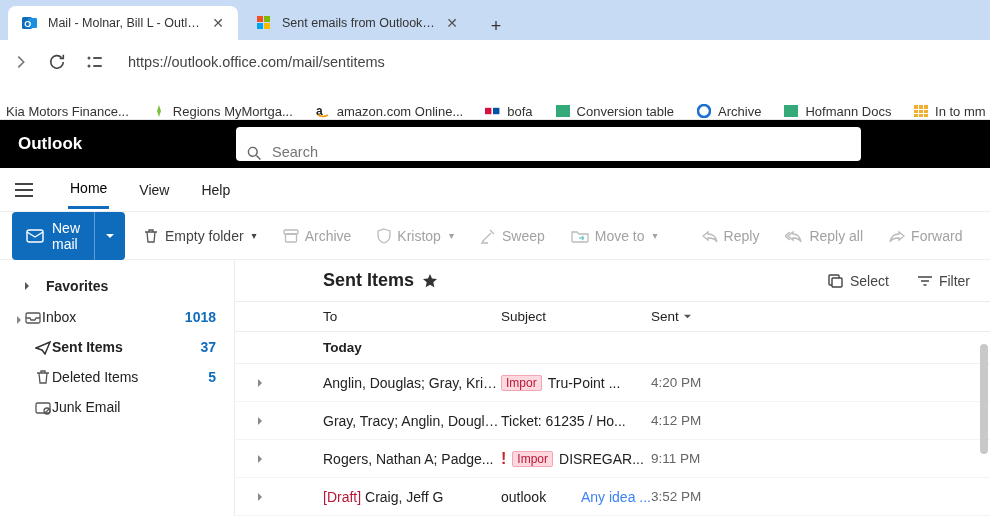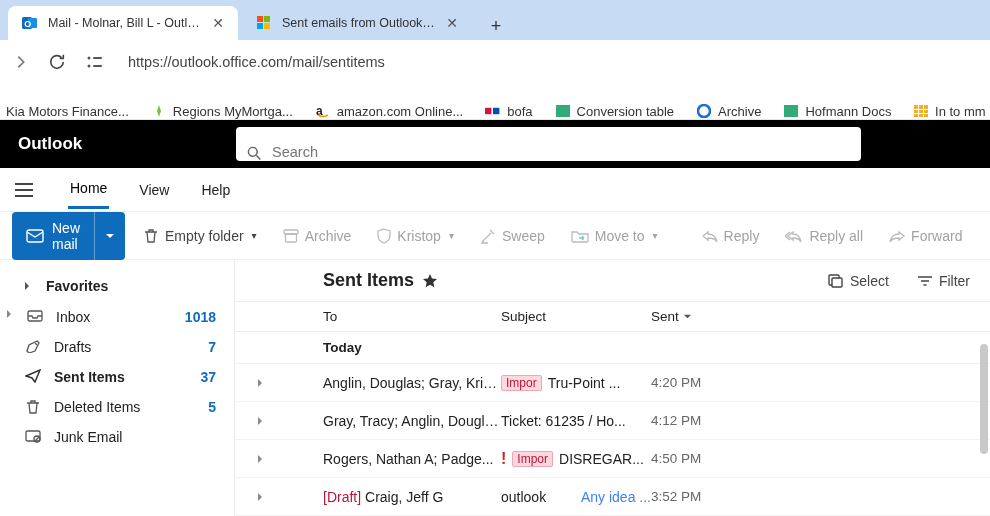--- a/index.html
+++ b/index.html
@@ -38,21 +38,21 @@
   .nm-drop { background:#0f6cbd; color:#fff; padding:8px 10px; border-left:1px solid rgba(255,255,255,.35); border-radius:0 4px 4px 0; display:flex; align-items:center;}
   .ribbon-cmd { display:flex; align-items:center; gap:6px; padding:6px 8px; color:#a2a2a2; border-radius:4px; white-space:nowrap;}
   .ribbon-cmd .caret { font-size:10px; margin-left:2px;}
   .ribbon-cmd.enabled { color:#444;text-align:center;}
   .ribbon-sep { width:1px; height:26px; background:#e2e2e2; margin:0 4px;}
   
   .main { display:flex; height:calc(516px - 40px - 44px - 36px - 48px - 44px - 48px);}
   
   .sidebar { width:235px; border-right:1px solid #ececec; padding:10px 0;}
   .side-section { padding:8px 18px; display:flex; align-items:center; gap:10px; font-weight:600; cursor:pointer;}
-  .side-item { padding:7px 18px 7px 24px; display:flex; align-items:flex-start; gap:12px; cursor:pointer; position:relative;}
+  .side-item { padding:7px 18px 7px 34px; display:flex; align-items:flex-end; gap:0; cursor:pointer; position:relative;}
   .side-item.selected { font-weight:600;}
   .side-item .cnt { margin-left:auto; color:#0f6cbd; font-weight:600;}
   .side-item .ico, .side-section .caret-ico { width:18px; display:inline-flex; justify-content:center; color:#555;}
   
   .content { flex:1; display:flex; flex-direction:column; position:relative;}
   .list-header { height:48px; display:flex; align-items:center; padding:0 20px; gap:8px; border-bottom:1px solid #ececec;}
   .list-header .title { font-size:18px; font-weight:700; padding-left:68px;}
   .list-header .spacer { flex:1;}
   .header-cmd { display:flex; align-items:center; gap:6px; color:#444; margin-left:20px; cursor:pointer;}
   .cols { height:34px; display:flex; align-items:center; padding:0 20px; border-bottom:1px solid #ececec; font-size:13.5px; font-weight:500;}
@@ -328,30 +328,20 @@
         </span>
       <span class="ico">
           <svg width="16" height="14" viewBox="0 0 16 14" fill="none" stroke="#555" stroke-width="1.3">
             <rect x="1" y="2" width="14" height="10" rx="1.5"></rect>
             <path d="M1 7h4l1 2h4l1-2h4"></path>
           </svg>
         </span>
       <span>Inbox</span>
       <span class="cnt">1018</span>
     </div>
-    <div class="side-item">
-      <span class="ico">
-          <svg width="16" height="14" viewBox="0 0 16 14" fill="none" stroke="#555" stroke-width="1.3">
-            <path d="M2 12l2-6 8-4 2 2-4 8-6 2z"></path>
-            <path d="M10 4l2 2"></path>
-          </svg>
-        </span>
-      <span>Drafts</span>
-      <span class="cnt">7</span>
-    </div>
     <div class="side-item selected">
       <span class="ico">
           <svg width="16" height="14" viewBox="0 0 16 14" fill="none" stroke="#333" stroke-width="1.5">
             <path d="M1 7l14-6-5 12-3-4z"></path>
           </svg>
         </span>
       <span>Sent Items</span>
       <span class="cnt">37</span>
     </div>
     <div class="side-item">
@@ -447,21 +437,21 @@
             <svg width="10" height="10" viewBox="0 0 10 10" fill="#888">
               <path d="M3 1l4 4-4 4z"></path>
             </svg>
           </span>
           <span class="to">Rogers, Nathan A; Padge...</span>
           <span class="sub-area">
             <span class="imp">!</span>
             <span class="tag">Impor</span>
             <span class="subj">DISREGAR...</span>
           </span>
-          <span class="time">4:50 PM</span>
+          <span class="time">9:11 PM</span>
         </div>
         <div class="row">
           <span class="expander">
             <svg width="10" height="10" viewBox="0 0 10 10" fill="#888">
               <path d="M3 1l4 4-4 4z"></path>
             </svg>
           </span>
           <span class="to"><span class="draft-prefix">[Draft] </span>Craig, Jeff G</span>
           <span class="sub-area">
             <span class="subj">outlook</span>

